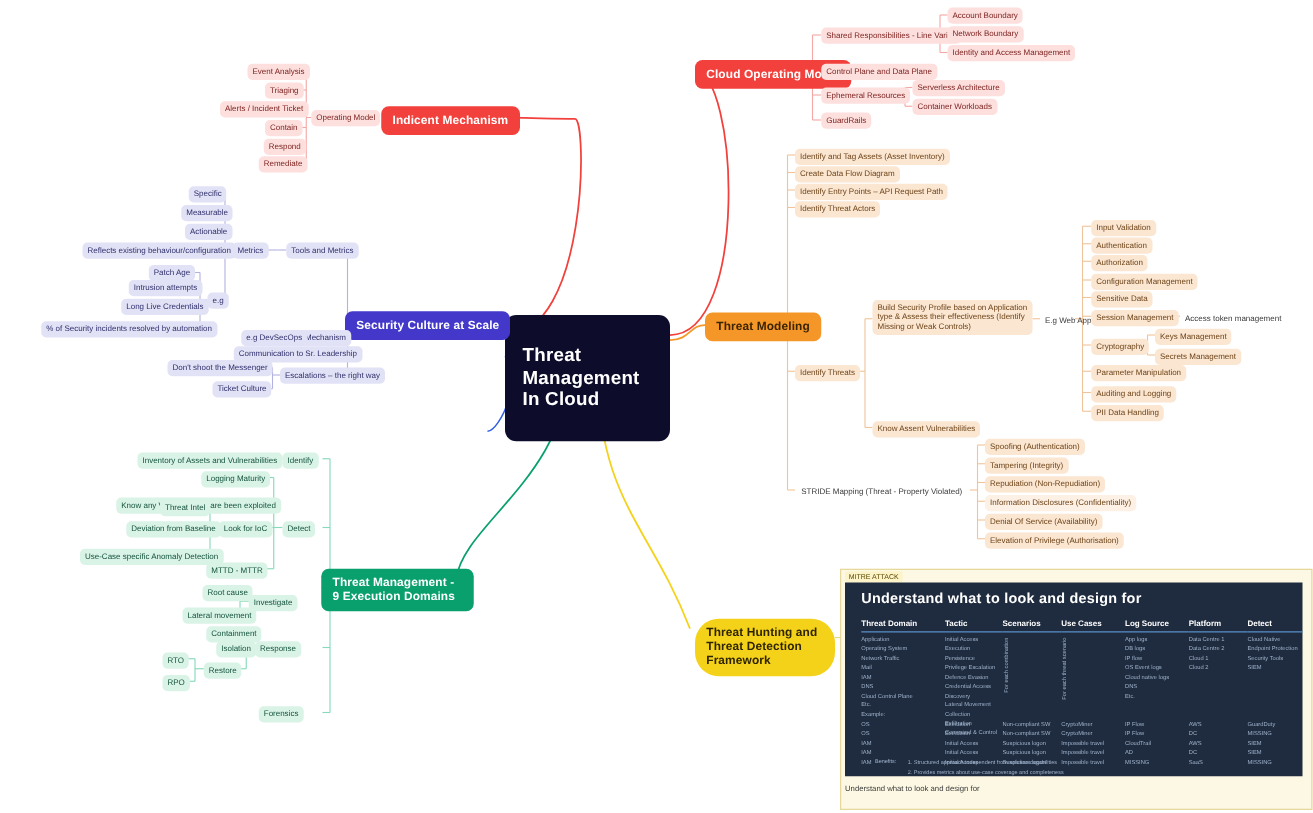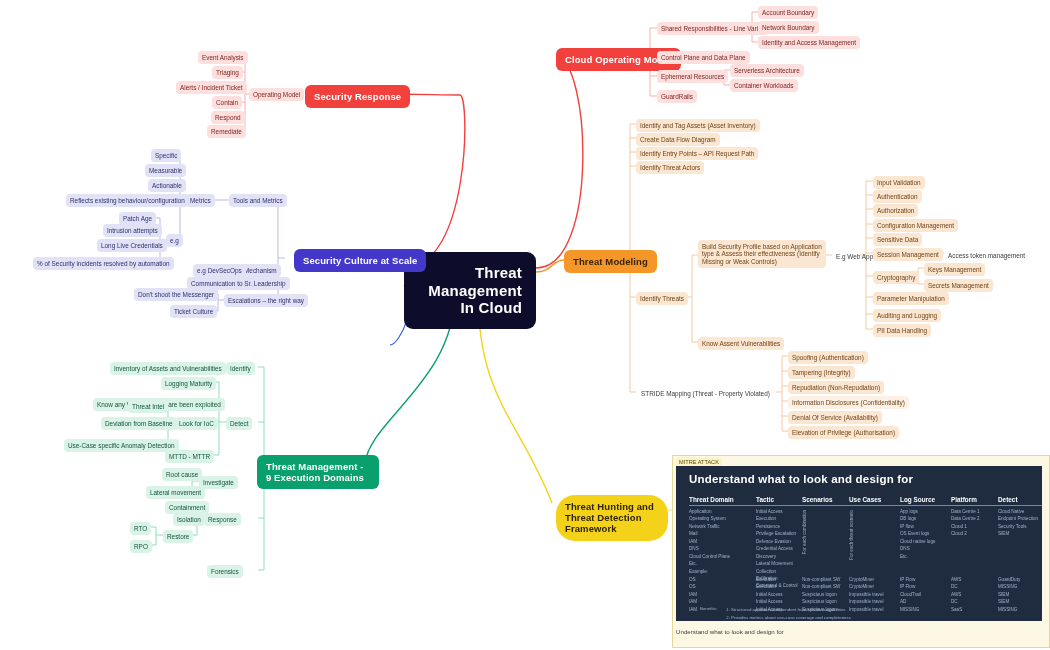--- a/index.html
+++ b/index.html
@@ -4,22 +4,22 @@
 <style>
   html,body{margin:0;padding:0;background:#ffffff;}
   body{width:1050px;height:650px;position:relative;overflow:hidden;
        font-family:"Liberation Sans","DejaVu Sans",sans-serif;
        -webkit-font-smoothing:antialiased;}
   #canvas{position:absolute;left:0;top:0;width:1050px;height:650px;}
   svg#links{position:absolute;left:0;top:0;width:1050px;height:650px;pointer-events:none;}
   .node{position:absolute;box-sizing:border-box;line-height:1.18;}
   
   .root{background:#0d0d2b;color:#ffffff;border-radius:9px;
-        font-size:15px;font-weight:700;text-align:right;
-        padding:12px 14px;letter-spacing:.2px;}
+        font-size:15px;font-weight:700;text-align:left;
+        padding:24px 14px;letter-spacing:.2px;}
   
   .lvl1{border-radius:6px;color:#ffffff;font-size:9.5px;font-weight:700;
         padding:6px 9px;letter-spacing:.1px;}
   .lvl1.red{background:#f2403c;}
   .lvl1.indigo{background:#4338ca;}
   .lvl1.blue{background:#2f5fe0;}
   .lvl1.green{background:#0aa06e;}
   .lvl1.orange{background:#f59728;color:#3a2300;}
   .lvl1.yellow{background:#f5d21a;color:#2e2400;border-radius:19px;}
   
@@ -243,21 +243,21 @@
       <path d="M674,460 L674,510"></path>
     </g>
   </svg>
 
   <div class="node root" style="left:404px;top:252px;width:132px;">
     <span style="white-space:pre-line;">Threat Management
 In Cloud</span>
   </div>
 
   <div class="node lvl1 red" style="left:305px;top:85px;">
-    <span>Security Response</span>
+    <span>Indicent Mechanism</span>
   </div>
   <div class="node leaf red" style="left:249px;top:88px;">
     <span>Operating Model</span>
   </div>
   <div class="node leaf red" style="left:198px;top:51px;"><span>Event Analysis</span></div>
   <div class="node leaf red" style="left:212px;top:66px;"><span>Triaging</span></div>
   <div class="node leaf red" style="left:176px;top:81px;"><span>Alerts / Incident Ticket</span></div>
   <div class="node leaf red" style="left:212px;top:96px;"><span>Contain</span></div>
   <div class="node leaf red" style="left:211px;top:111px;"><span>Respond</span></div>
   <div class="node leaf red" style="left:207px;top:125px;"><span>Remediate</span></div>
@@ -268,21 +268,21 @@
   <div class="node leaf red" style="left:657px;top:22px;"><span>Shared Responsibilities - Line Varies</span></div>
   <div class="node leaf red" style="left:657px;top:51px;"><span>Control Plane and Data Plane</span></div>
   <div class="node leaf red" style="left:657px;top:70px;"><span>Ephemeral Resources</span></div>
   <div class="node leaf red" style="left:657px;top:90px;"><span>GuardRails</span></div>
   <div class="node leaf red" style="left:758px;top:6px;"><span>Account Boundary</span></div>
   <div class="node leaf red" style="left:758px;top:21px;"><span>Network Boundary</span></div>
   <div class="node leaf red" style="left:758px;top:36px;"><span>Identity and Access Management</span></div>
   <div class="node leaf red" style="left:730px;top:64px;"><span>Serverless Architecture</span></div>
   <div class="node leaf red" style="left:730px;top:79px;"><span>Container Workloads</span></div>
 
-  <div class="node lvl1 indigo" style="left:294px;top:249px;">
+  <div class="node lvl1 indigo" style="left:276px;top:249px;">
     <span>Security Culture at Scale</span>
   </div>
   <div class="node leaf indigo" style="left:229px;top:194px;"><span>Tools and Metrics</span></div>
   <div class="node leaf indigo" style="left:186px;top:194px;"><span>Metrics</span></div>
   <div class="node leaf indigo" style="left:151px;top:149px;"><span>Specific</span></div>
   <div class="node leaf indigo" style="left:145px;top:164px;"><span>Measurable</span></div>
   <div class="node leaf indigo" style="left:148px;top:179px;"><span>Actionable</span></div>
   <div class="node leaf indigo" style="left:66px;top:194px;"><span>Reflects existing behaviour/configuration</span></div>
   <div class="node leaf indigo" style="left:166px;top:234px;"><span>e.g</span></div>
   <div class="node leaf indigo" style="left:119px;top:212px;"><span>Patch Age</span></div>

